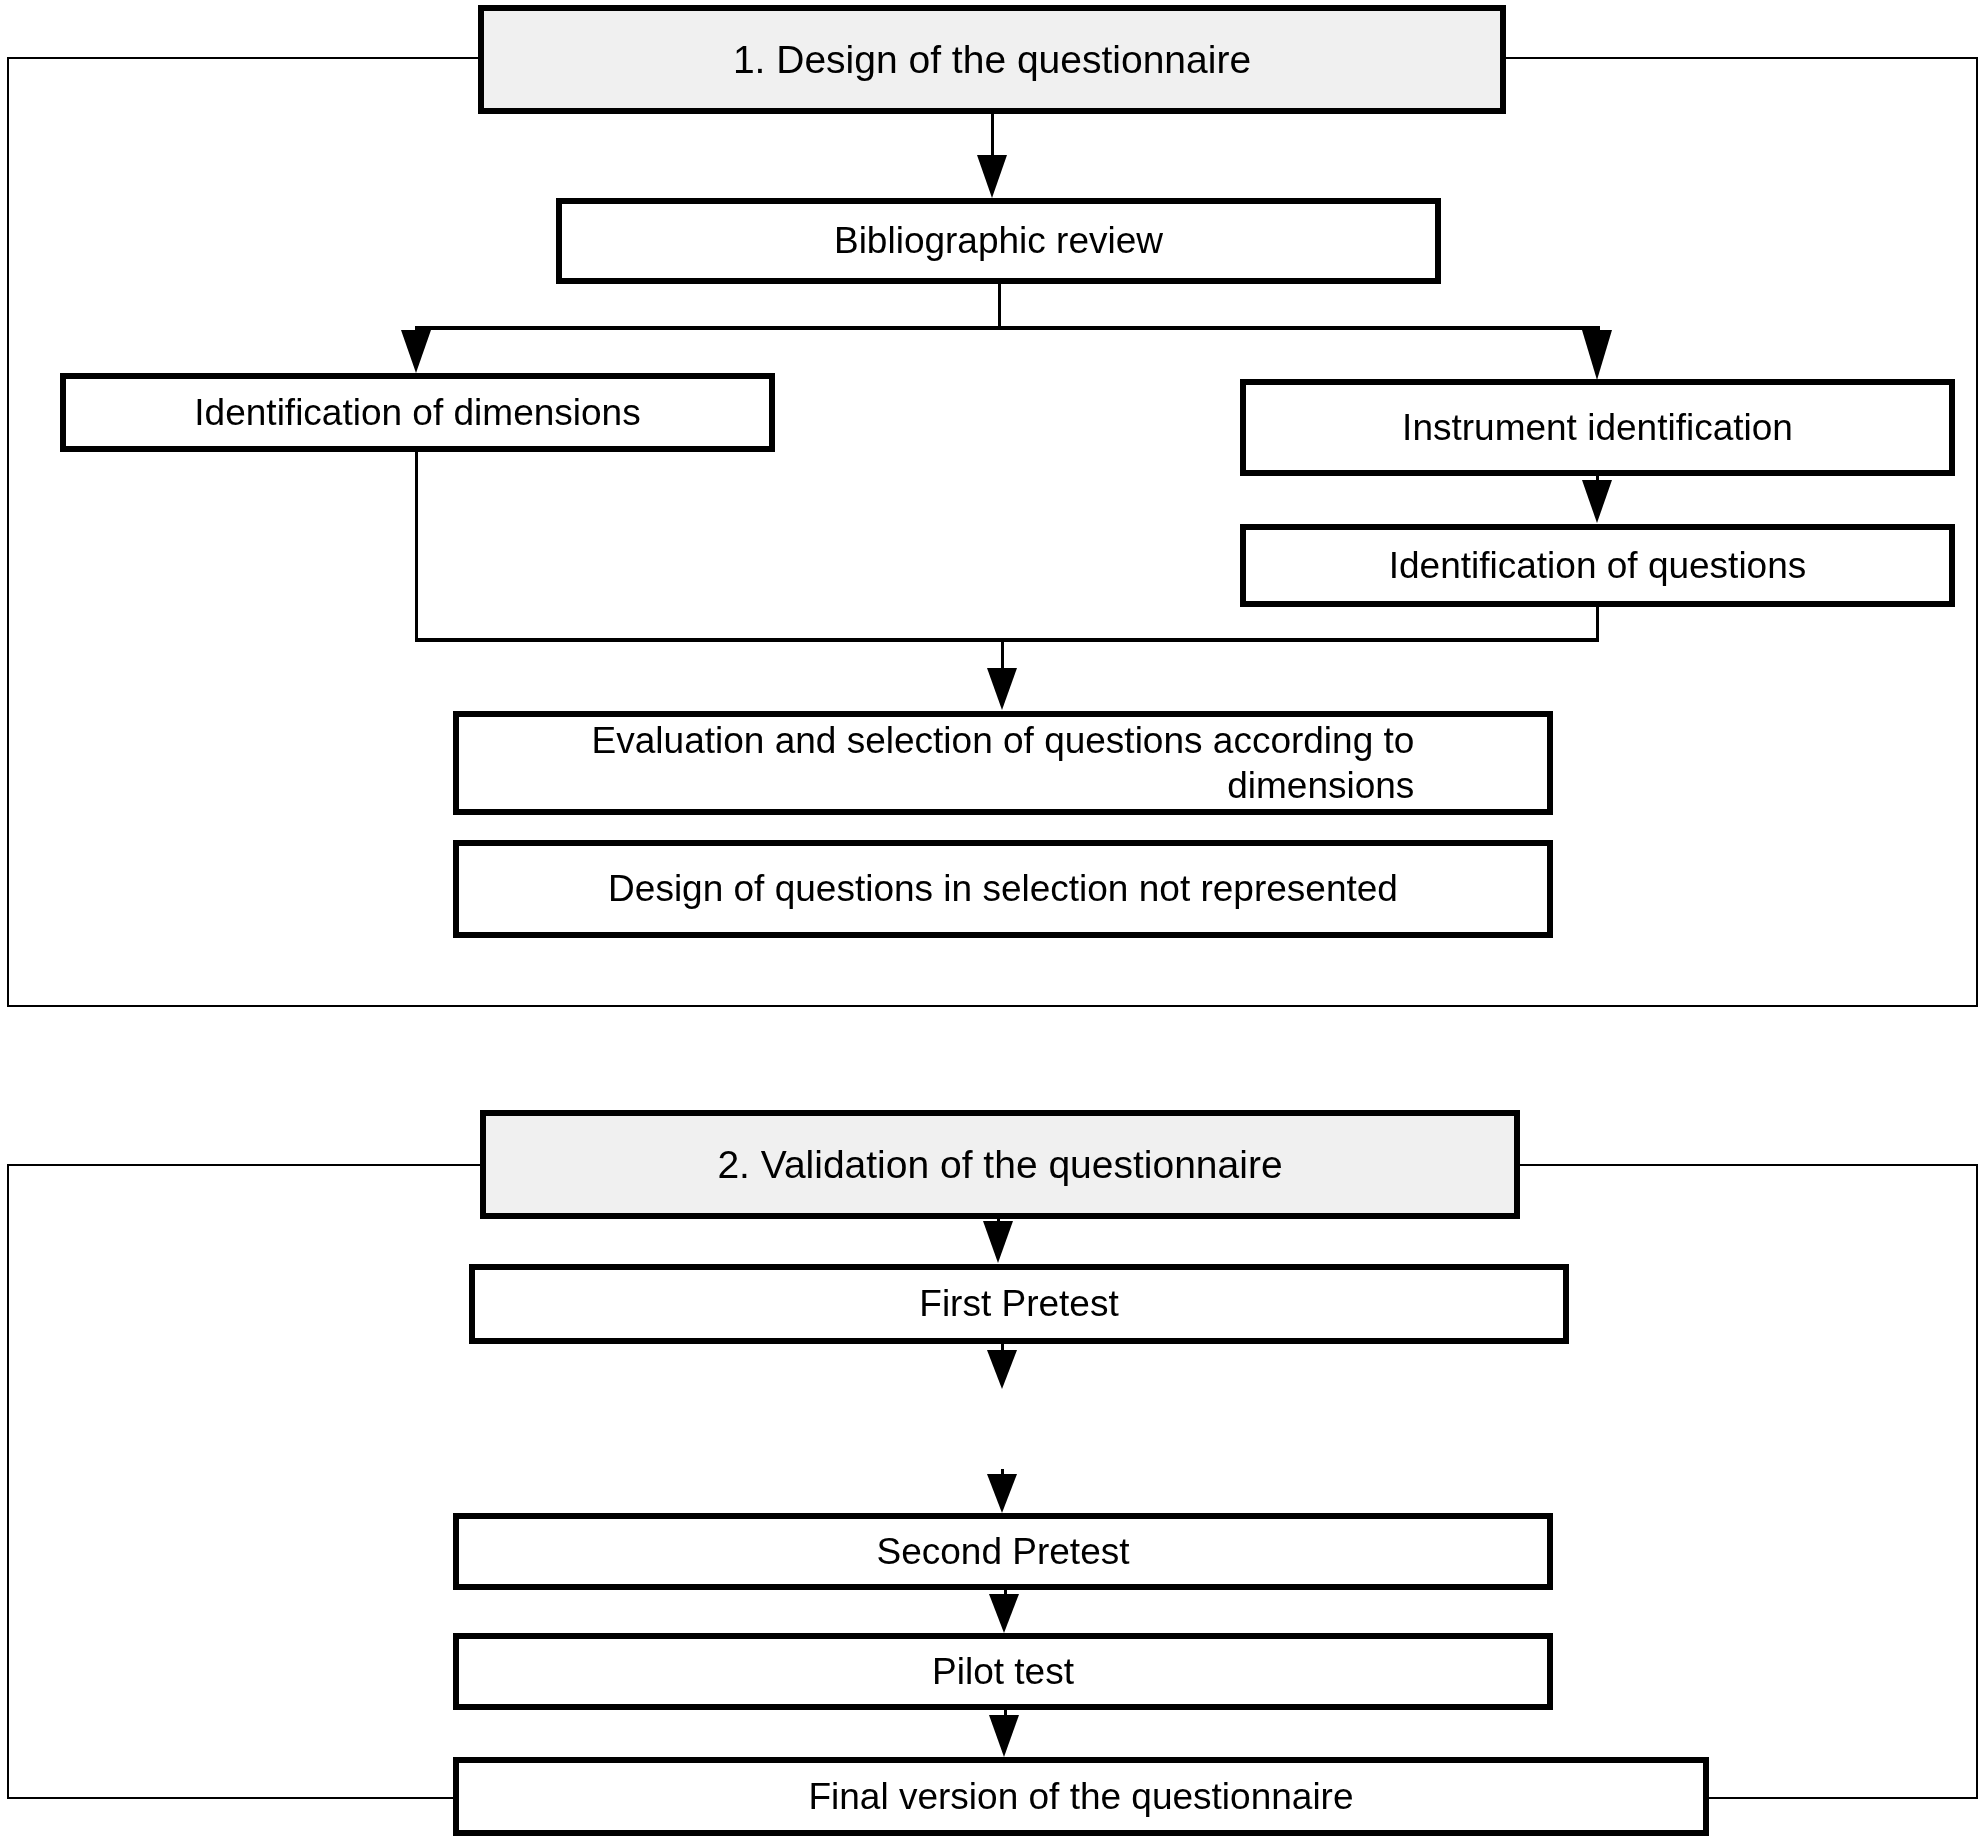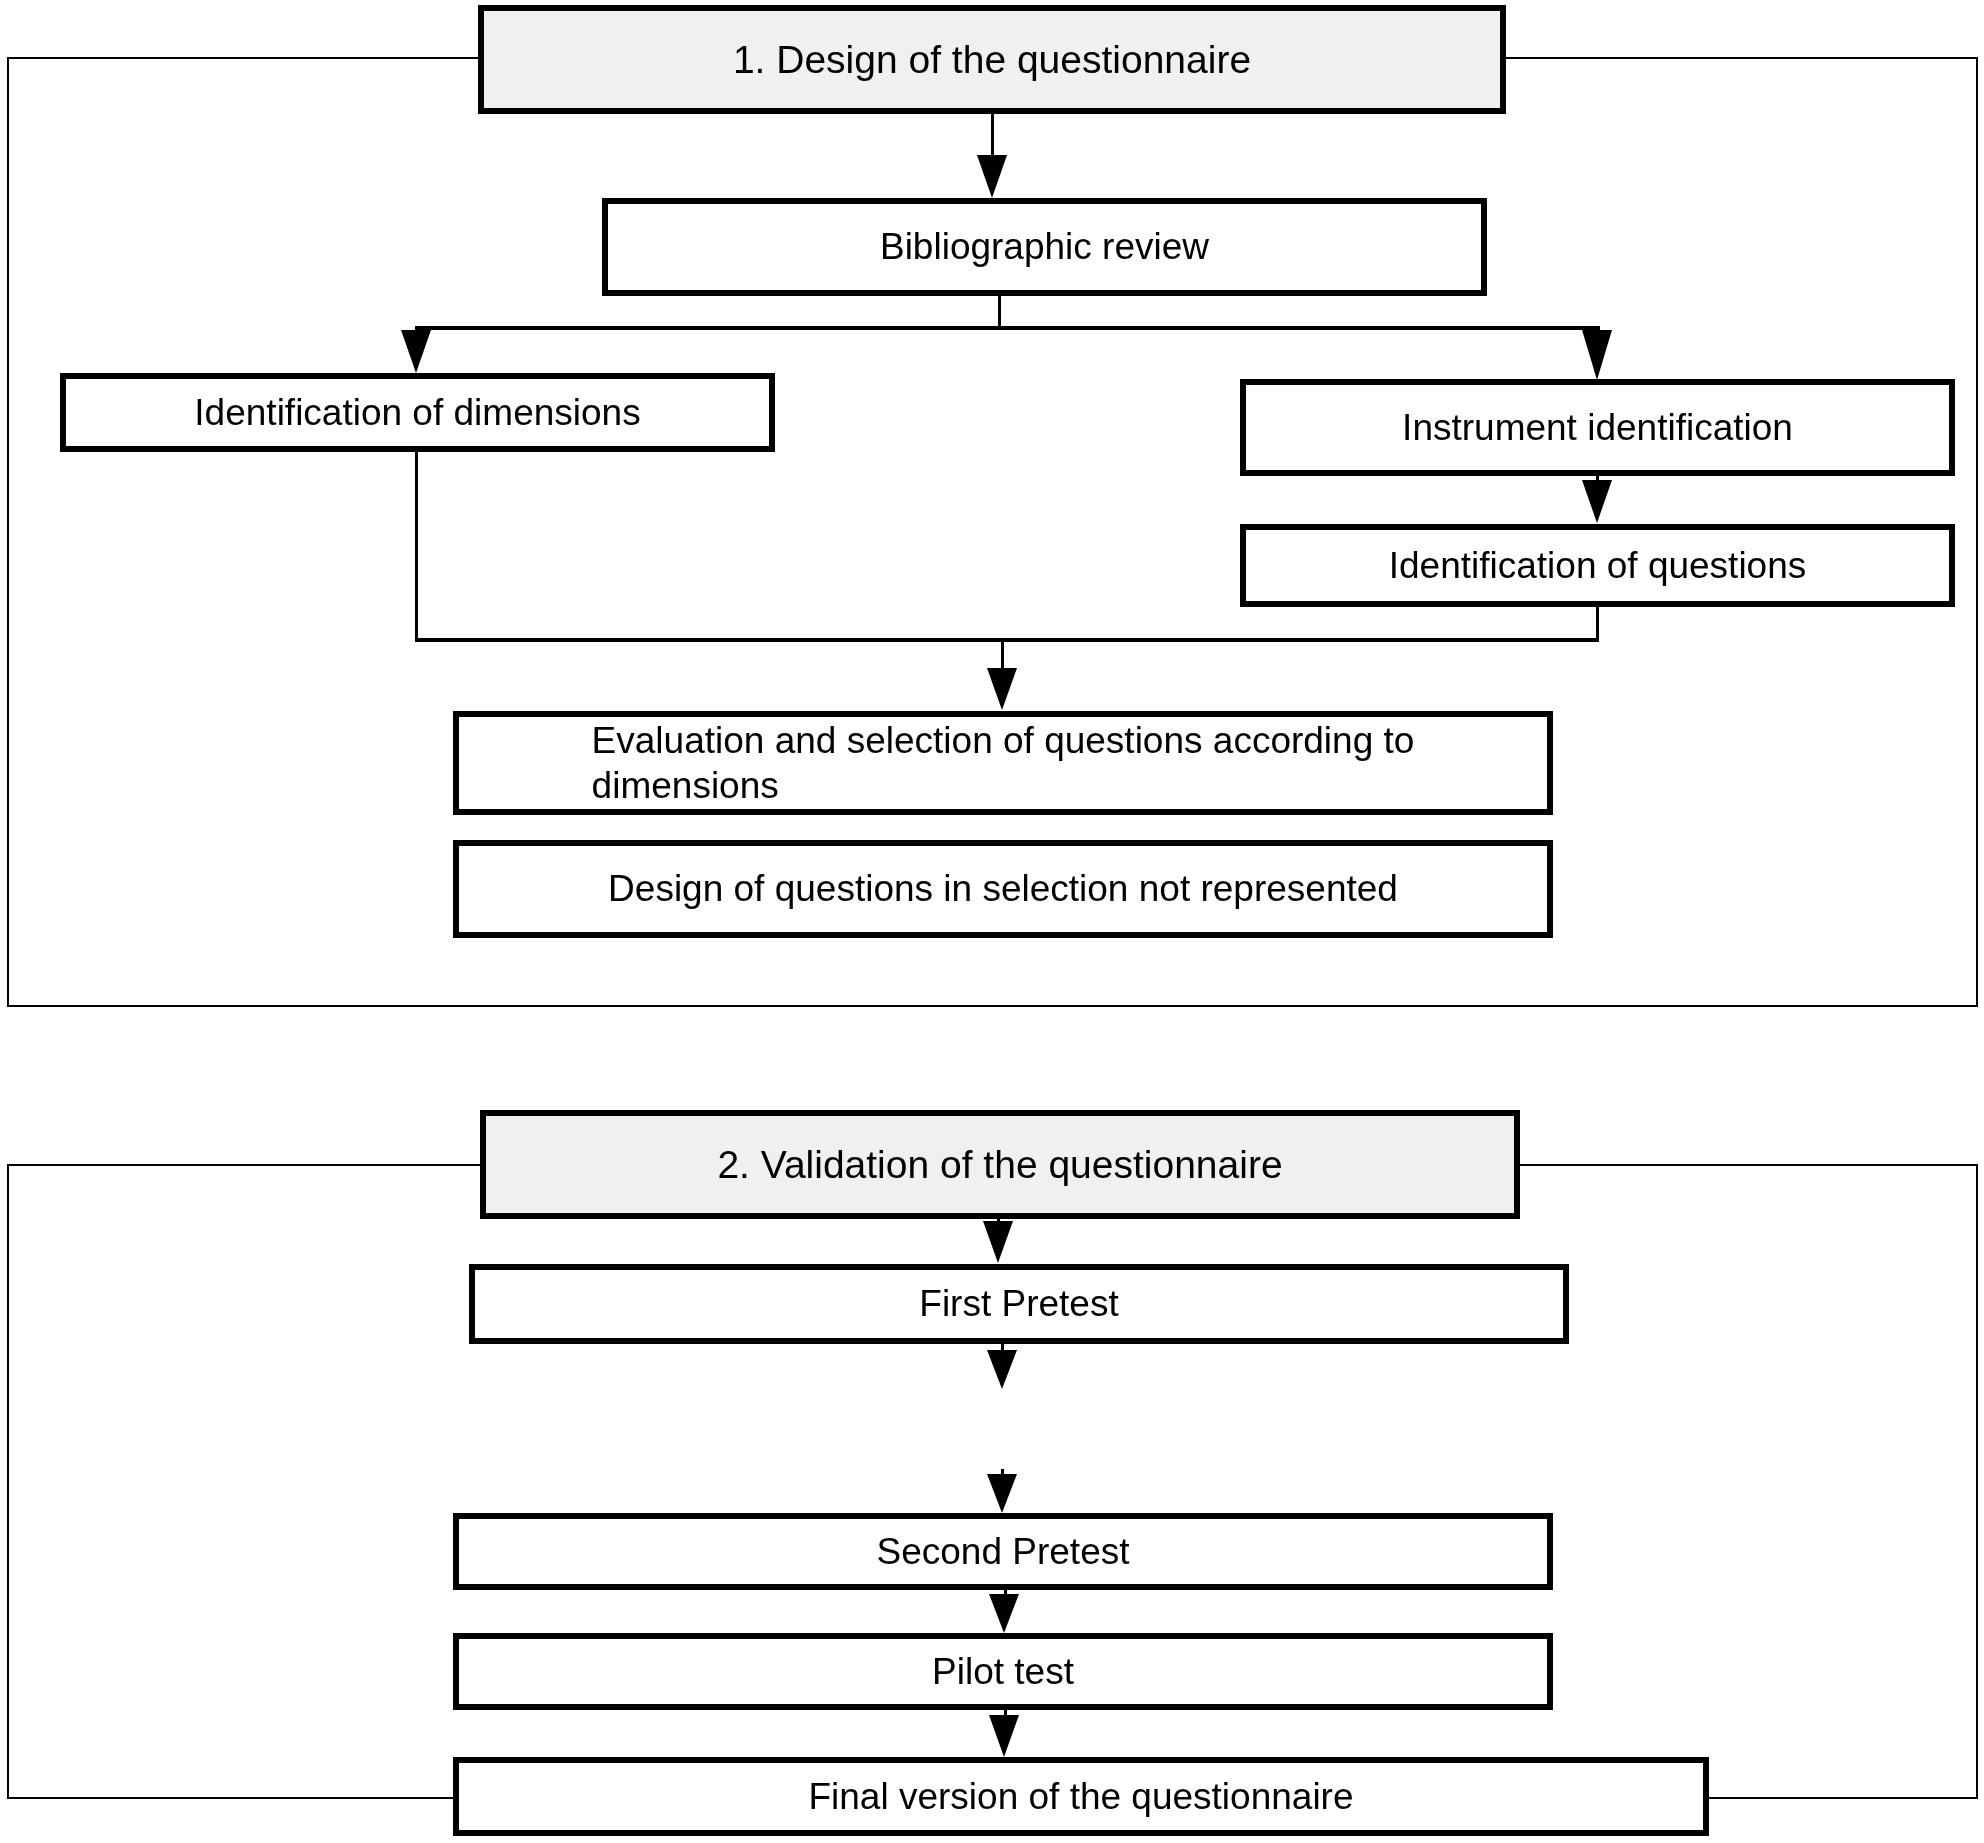--- a/index.html
+++ b/index.html
@@ -8,21 +8,21 @@
     font-family:"Liberation Sans", sans-serif; color:#000;
   }
   .outer {
     position:absolute; border:2.7px solid #000; background:transparent;
     box-sizing:border-box;
   }
   .node {
     position:absolute; box-sizing:border-box;
     border:6.8px solid #000; background:#ffffff;
     display:flex; align-items:center; justify-content:center;
-    text-align:left; font-size:37px; line-height:1.22;
+    text-align:right; font-size:37px; line-height:1.22;
     white-space:pre-line; padding:0 23px;
   }
   .section-title { background:#f0f0f0; font-size:39px; }
   .vline, .hline { position:absolute; background:#000; }
   .ah {
     position:absolute; width:0; height:0;
     border-left:15.6px solid transparent; border-right:15.6px solid transparent;
   }
 </style>
 </head>
@@ -62,21 +62,21 @@
   <div class="ah" style="left:987px; top:1474px; border-top:39px solid #000;"></div>
 
   <div class="vline" style="left:1004px; top:1590px; width:2.7px; height:9.5px;"></div>
   <div class="ah" style="left:989px; top:1594px; border-top:39px solid #000;"></div>
 
   <div class="vline" style="left:1004px; top:1710px; width:2.7px; height:9.5px;"></div>
   <div class="ah" style="left:989px; top:1715px; border-top:42px solid #000;"></div>
 
   <div class="node section-title" style="left:478px; top:5.4px; width:1028px; height:109px;">1. Design of the questionnaire</div>
 
-  <div class="node" style="left:556px; top:198px; width:885px; height:98px;margin-left:46px;">Bibliographic review</div>
+  <div class="node" style="left:556px; top:198px; width:885px; height:86px;">Bibliographic review</div>
 
   <div class="node" style="left:60px; top:373px; width:715px; height:79px;">Identification of dimensions</div>
 
   <div class="node" style="left:1240px; top:379px; width:715px; height:97px;">Instrument identification</div>
 
   <div class="node" style="left:1240px; top:524px; width:715px; height:83px;">Identification of questions</div>
 
   <div class="node" style="left:453px; top:711px; width:1100px; height:104px;">Evaluation and selection of questions according to
 dimensions</div>
 

